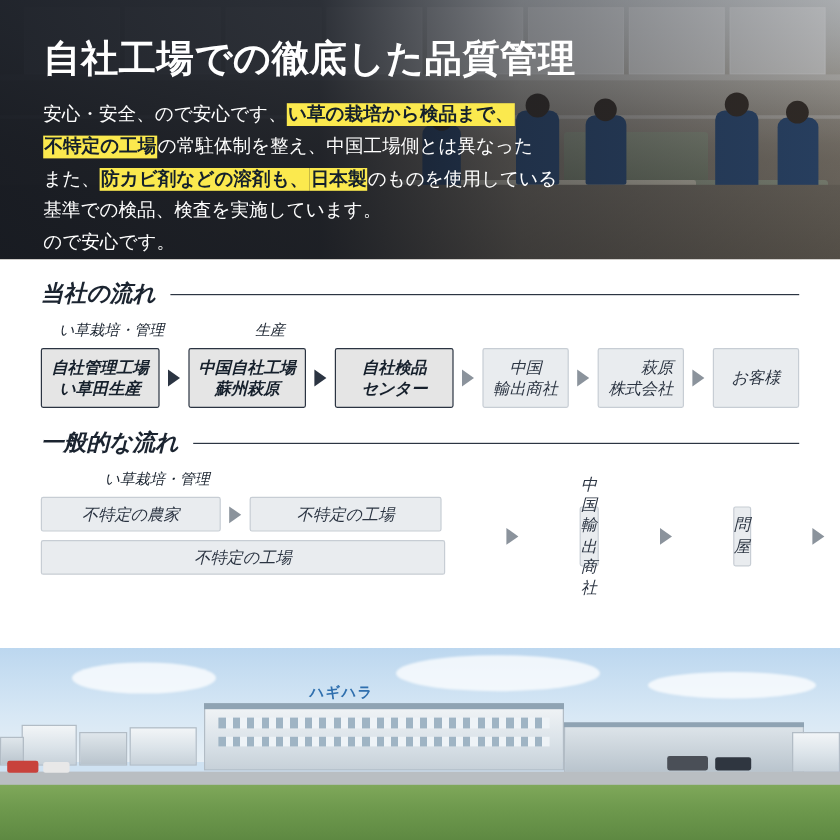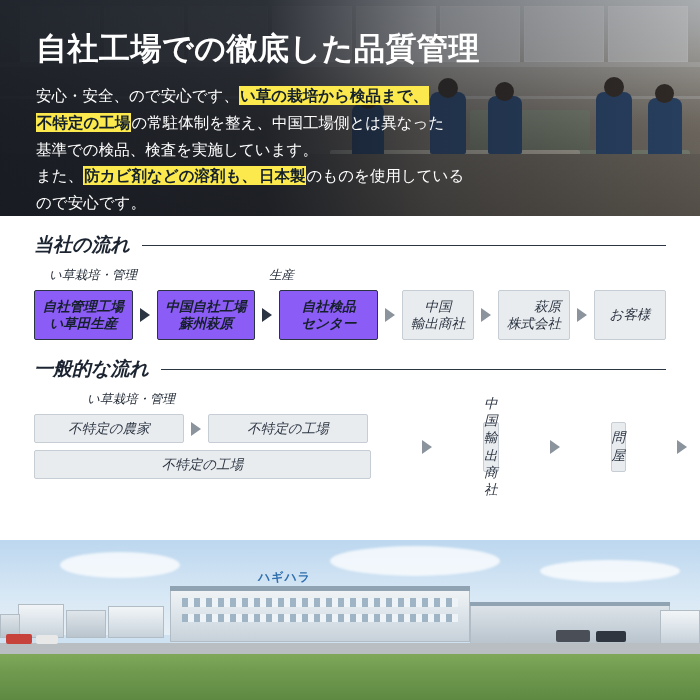--- a/index.html
+++ b/index.html
@@ -144,21 +144,21 @@
     white-space: nowrap;
   }
 
   .flow-row {
     display: flex;
     align-items: center;
     margin-top: 3px;
   }
   .node {
     border: 1px solid #2b3442;
-    background: #8b5cf6;
+    background: #e5e5e5;
     color: #16202c;
     font-size: 13.5px;
     font-weight: bold;
     line-height: 1.28;
     text-align: center;
     display: flex;
     align-items: center;
     justify-content: center;
     height: 50px;
     box-sizing: border-box;
@@ -286,41 +286,41 @@
     <div class="hero-content">
       <h1 class="hero-title">自社工場での徹底した品質管理</h1>
       <div class="hero-lines">
         <div class="ln">
           <span>安心・安全、ので安心です、</span><span class="hl">い草の栽培から検品まで、</span>
         </div>
         <div class="ln">
           <span class="hl">不特定の工場</span><span>の常駐体制を整え、中国工場側とは異なった</span>
         </div>
         <div class="ln">
+          <span>また、</span><span class="hl">防カビ剤などの溶剤も、</span><span class="hl">日本製</span><span>のものを使用している</span>
+        </div>
+        <div class="ln">
           <span>基準での検品、検査を実施しています。</span>
-        </div>
-        <div class="ln">
-          <span>また、</span><span class="hl">防カビ剤などの溶剤も、</span><span class="hl">日本製</span><span>のものを使用している</span>
         </div>
         <div class="ln">
           <span>ので安心です。</span>
         </div>
       </div>
     </div>
   </div>
 
   <div class="section">
     <div class="sec-head">
       <div class="sec-title">当社の流れ</div>
       <div class="sec-rule"></div>
     </div>
 
     <div class="col-labels">
       <span style="left:0px;width:118px;">い草栽培・管理</span>
-      <span style="left:142px;width:118px;text-align:right;">生産</span>
+      <span style="left:132px;width:118px;">生産</span>
     </div>
 
     <div class="flow-row">
       <div class="node" style="width:118px;white-space:pre-line;">自社管理工場
 い草田生産</div>
       <div class="arrow"></div>
       <div class="node" style="width:118px;white-space:pre-line;">中国自社工場
 蘇州萩原</div>
       <div class="arrow"></div>
       <div class="node" style="width:118px;white-space:pre-line;">自社検品

